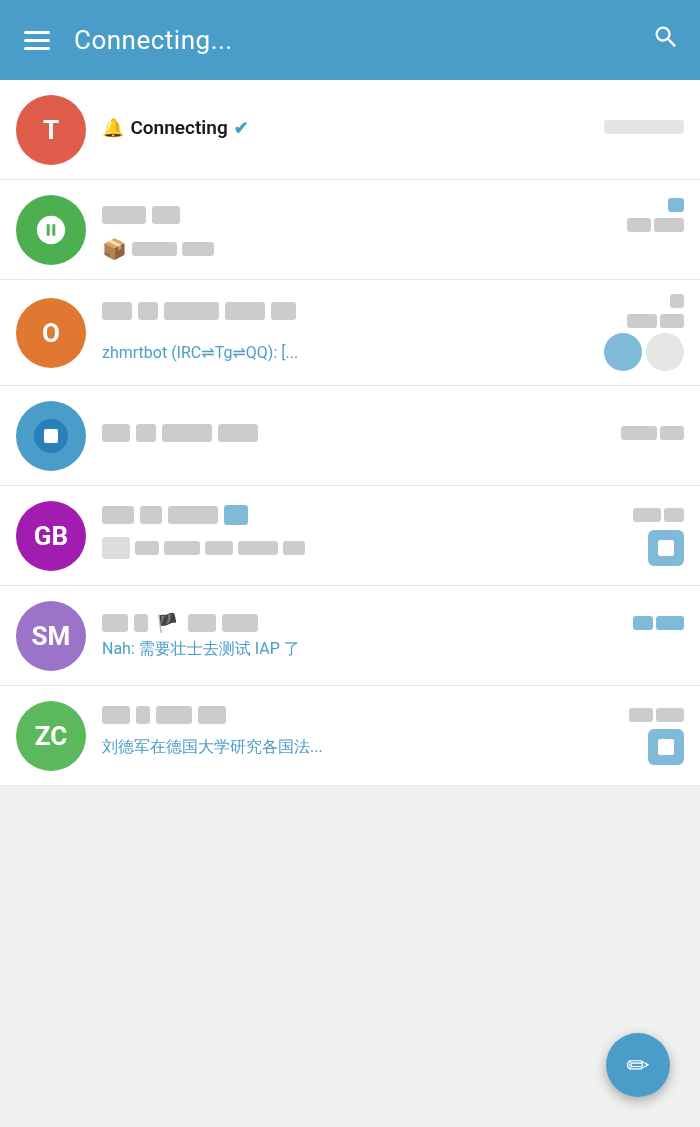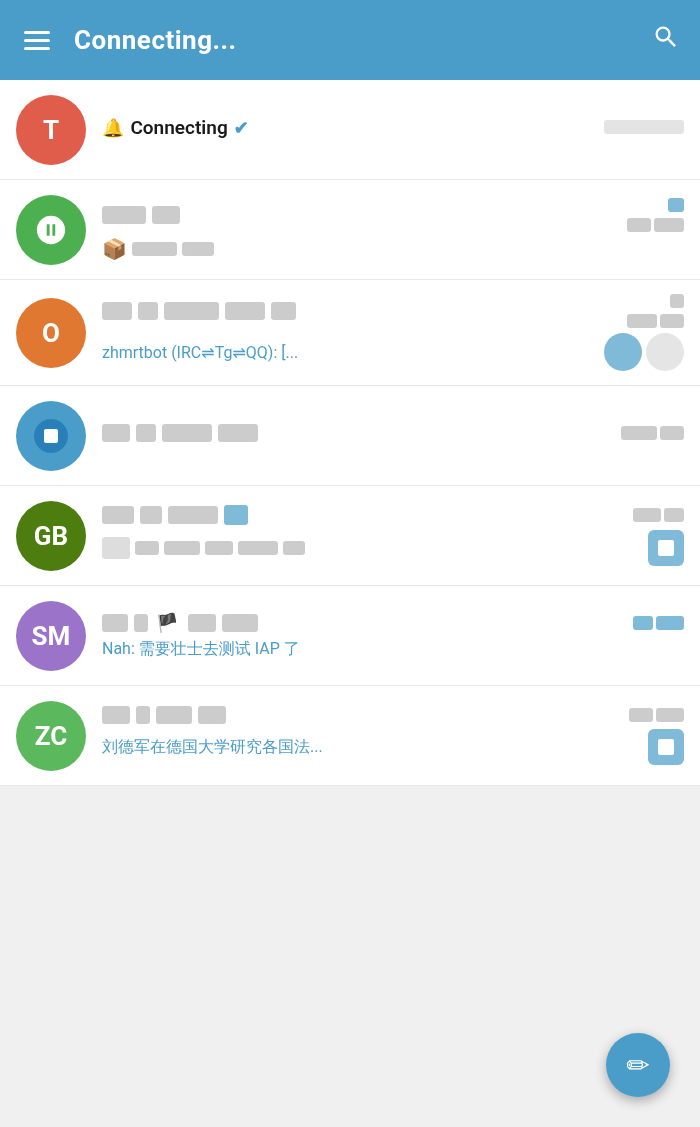--- a/index.html
+++ b/index.html
@@ -33,21 +33,21 @@
       display: block;
       width: 26px;
       height: 3px;
       background: white;
       border-radius: 2px;
     }
     .topbar-title {
       flex: 1;
       color: white;
       font-size: 26px;
-      font-weight: 700;
+      font-weight: 400;
       letter-spacing: 0.5px;
     }
     .topbar-search {
       color: white;
       font-size: 26px;
       cursor: pointer;
     }
 
     
     .chat-list {
@@ -77,21 +77,21 @@
       flex-shrink: 0;
       margin-right: 16px;
       position: relative;
       overflow: hidden;
     }
 
     .avatar-t { background: #e05c4b; }
     .avatar-green { background: #4caf50; }
     .avatar-orange { background: #e07832; }
     .avatar-blue { background: #4a9dc9; }
-    .avatar-gb { background: #4d7c0f; }
+    .avatar-gb { background: #a21caf; }
     .avatar-zc { background: #5cb85c; }
     .avatar-sm { background: #9b73c8; }
 
     .chat-content {
       flex: 1;
       min-width: 0;
       display: flex;
       flex-direction: column;
       justify-content: center;
     }

